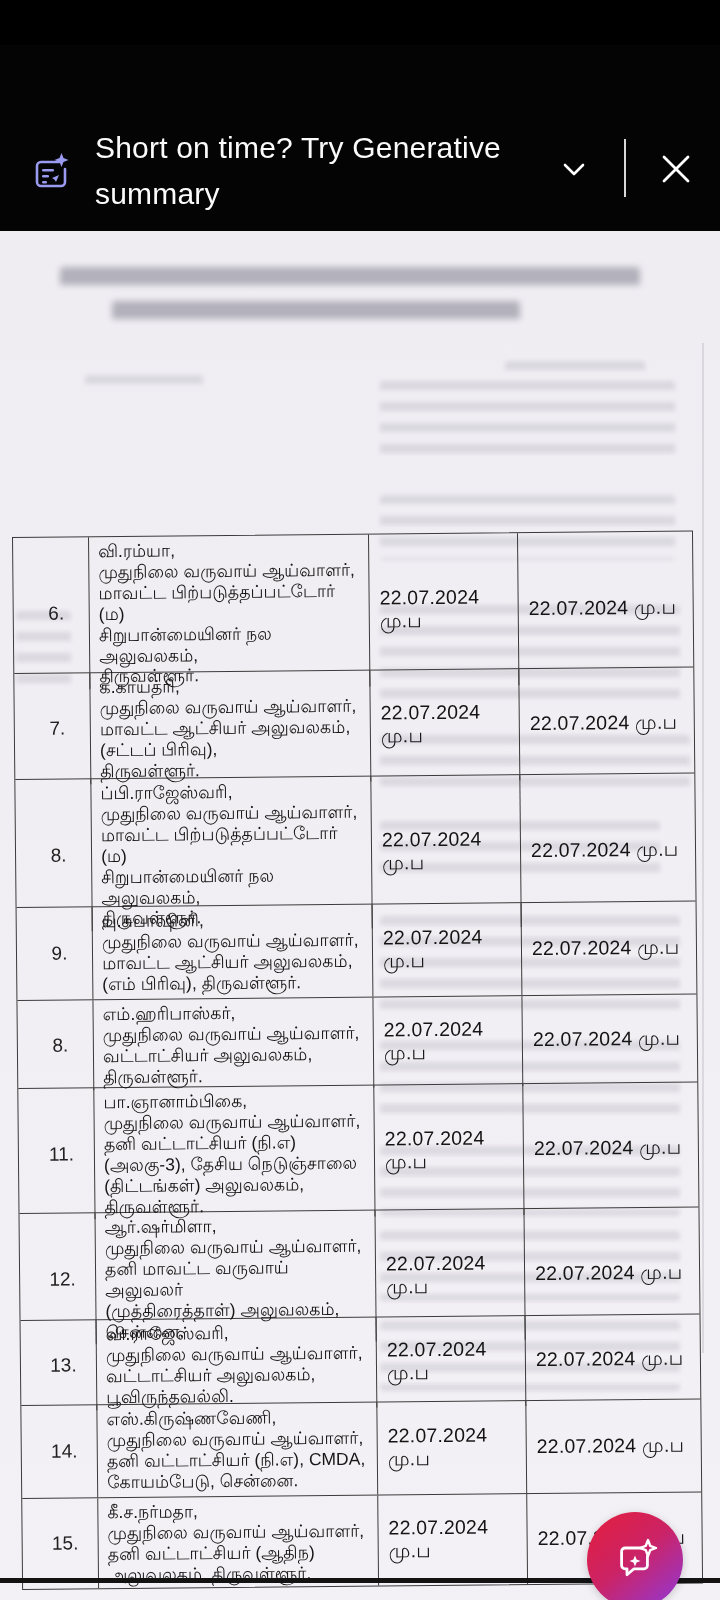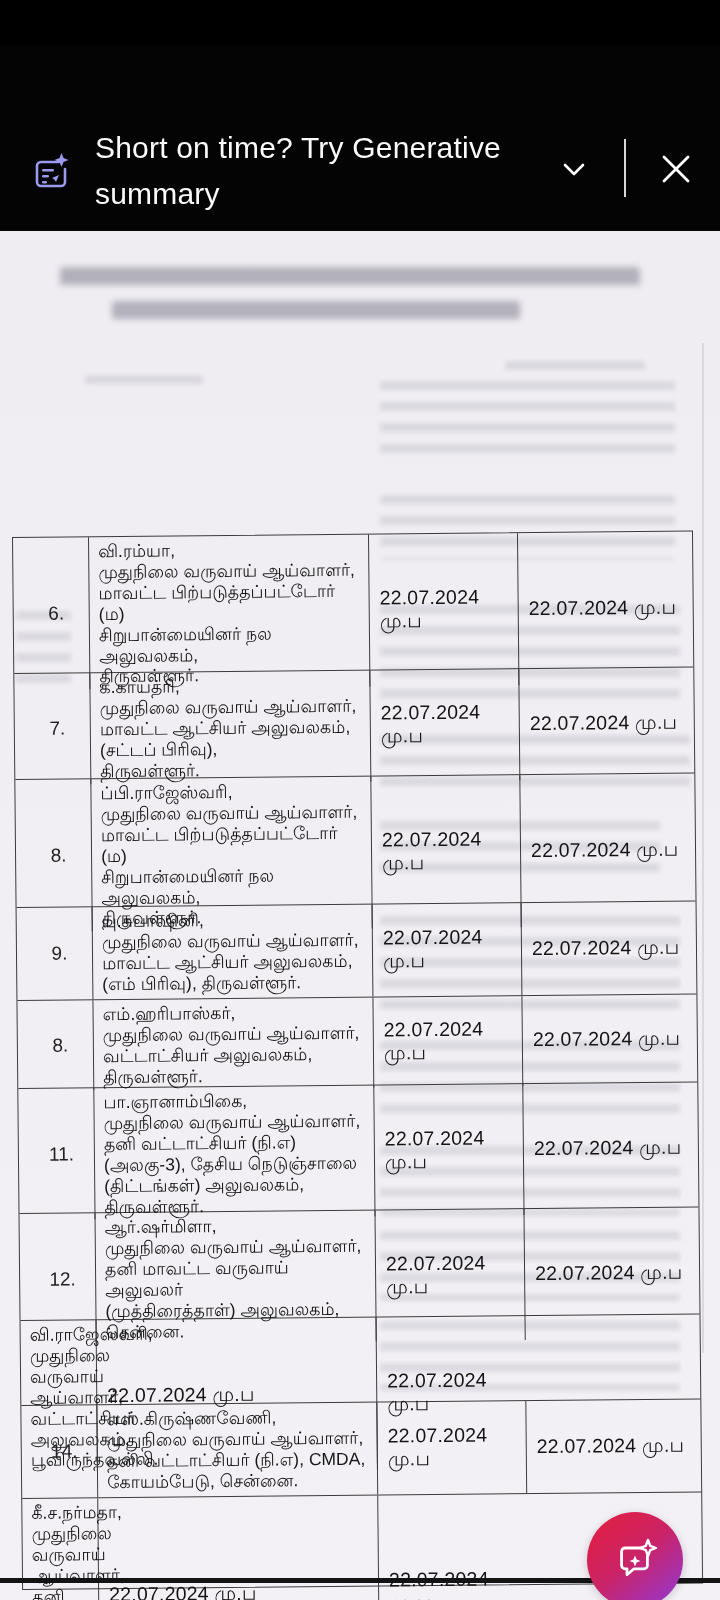--- a/index.html
+++ b/index.html
@@ -171,37 +171,39 @@
         <div class="cell-no">12.</div>
         <div class="cell-details">ஆர்.ஷர்மிளா,
 முதுநிலை வருவாய் ஆய்வாளர்,
 தனி மாவட்ட வருவாய் அலுவலர்
 (முத்திரைத்தாள்) அலுவலகம்,
 சென்னை.</div>
         <div class="cell-date">22.07.2024 மு.ப</div>
         <div class="cell-date">22.07.2024 மு.ப</div>
       </div>
       <div class="t-row r13">
+        <div class="cell-no">13.</div>
         <div class="cell-details">வி.ராஜேஸ்வரி,
 முதுநிலை வருவாய் ஆய்வாளர்,
 வட்டாட்சியர் அலுவலகம்,
 பூவிருந்தவல்லி.</div>
         <div class="cell-date">22.07.2024 மு.ப</div>
         <div class="cell-date">22.07.2024 மு.ப</div>
       </div>
       <div class="t-row r14">
         <div class="cell-no">14.</div>
         <div class="cell-details">எஸ்.கிருஷ்ணவேணி,
 முதுநிலை வருவாய் ஆய்வாளர்,
 தனி வட்டாட்சியர் (நி.எ), CMDA,
 கோயம்பேடு, சென்னை.</div>
         <div class="cell-date">22.07.2024 மு.ப</div>
         <div class="cell-date">22.07.2024 மு.ப</div>
       </div>
       <div class="t-row r15">
+        <div class="cell-no">15.</div>
         <div class="cell-details">கீ.ச.நர்மதா,
 முதுநிலை வருவாய் ஆய்வாளர்,
 தனி வட்டாட்சியர் (ஆதிந)
 அலுவலகம், திருவள்ளூர்.</div>
         <div class="cell-date">22.07.2024 மு.ப</div>
         <div class="cell-date">22.07.2024 மு.ப</div>
       </div>
     </div>
   </main>
 

